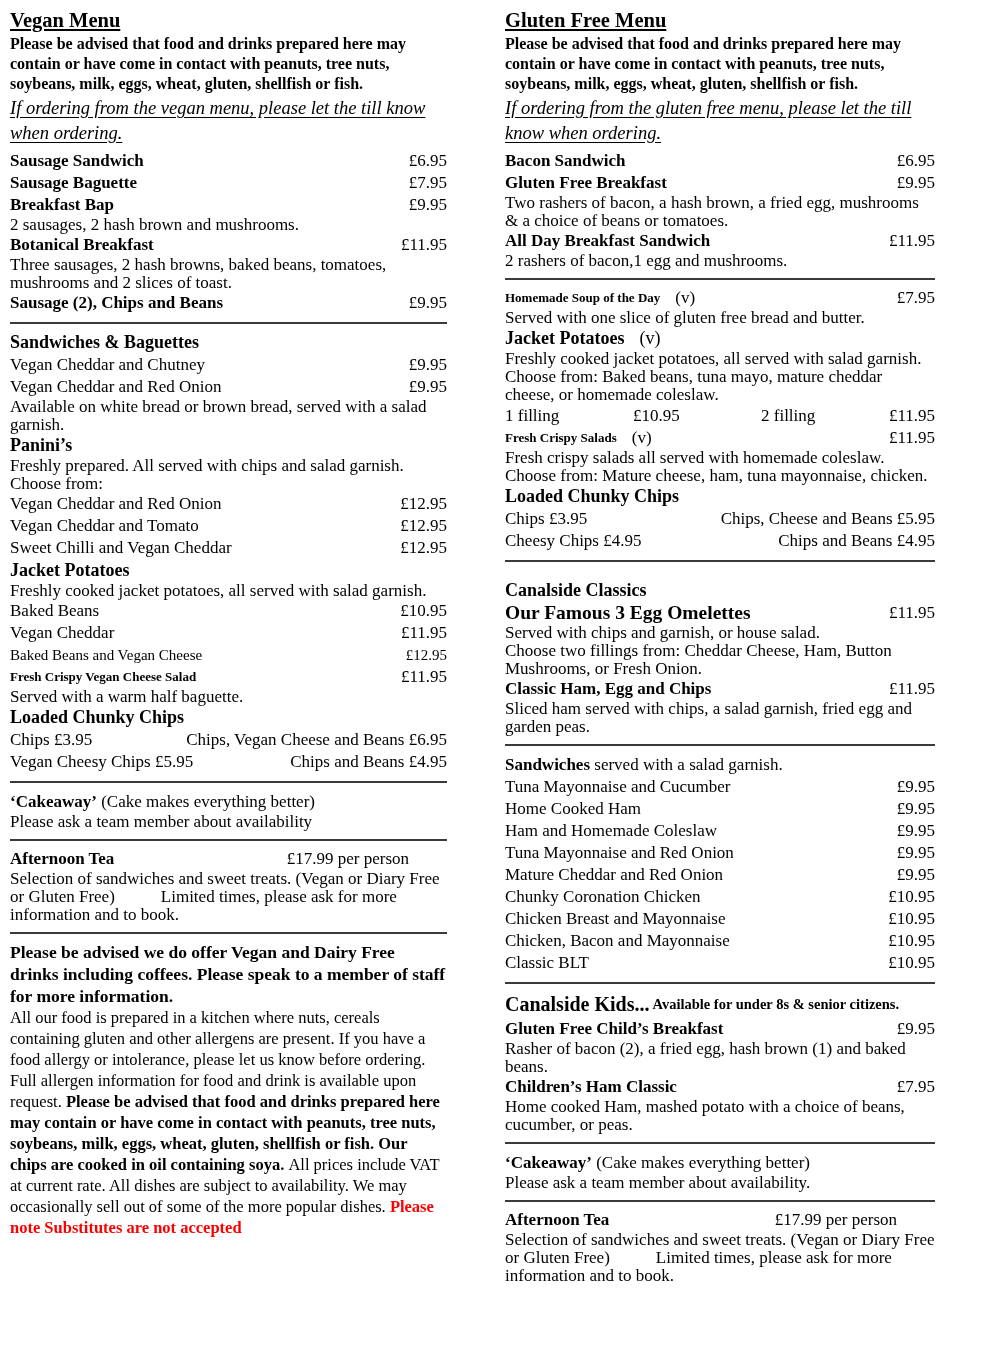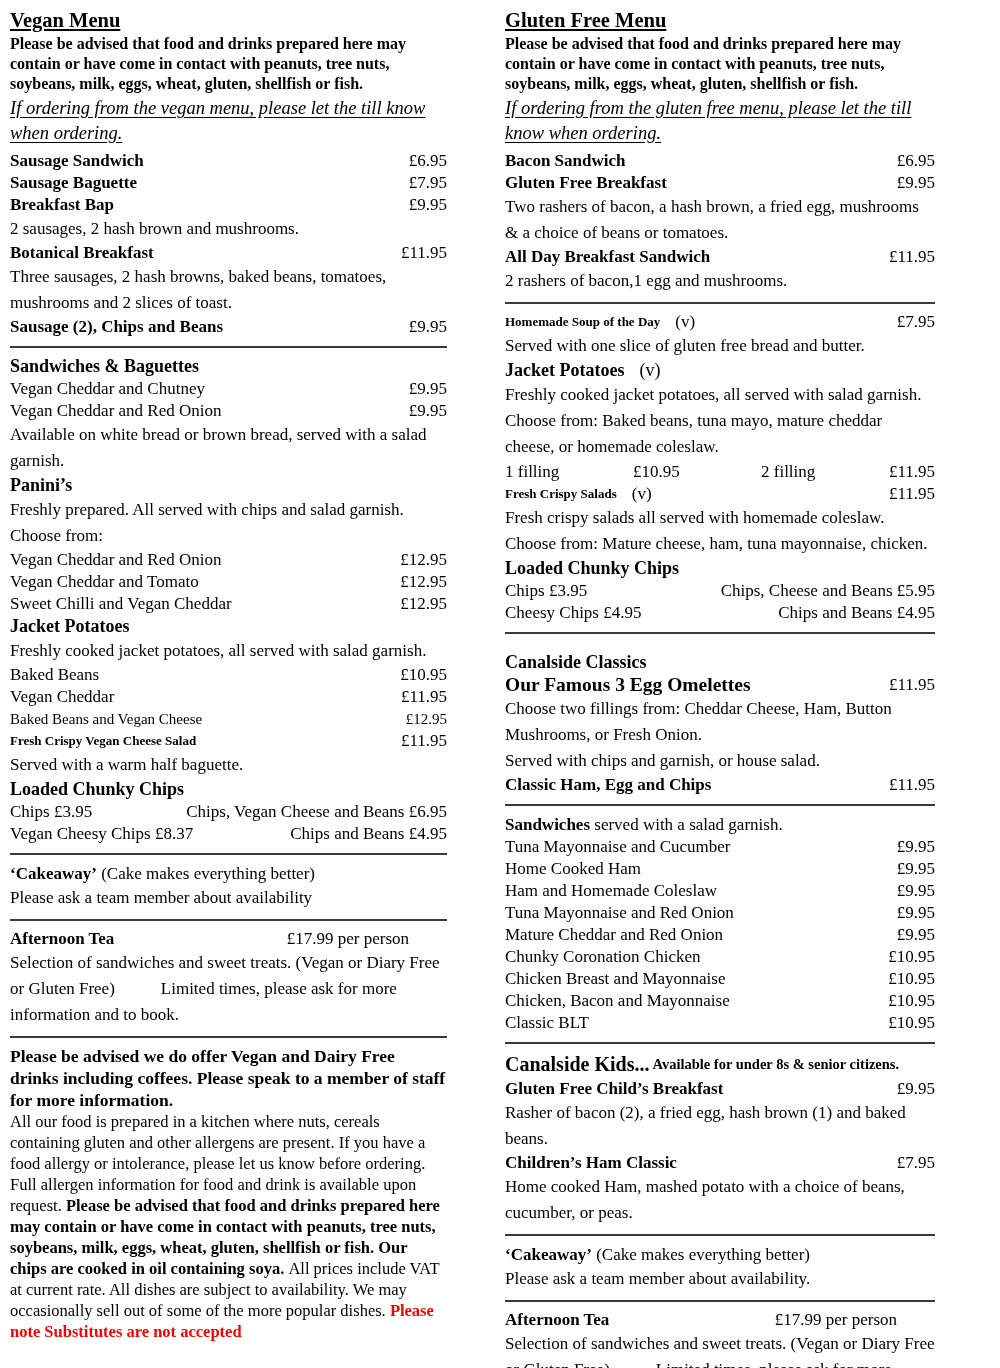--- a/index.html
+++ b/index.html
@@ -22,21 +22,21 @@
   .ordering   { font-size: 18.5px; line-height: 24.5px; text-decoration: underline;
                 text-underline-offset: 3px; margin: 2px 0 5px; font-style: italic; }
 
   .row   { display: flex; align-items: flex-end; line-height: 22px; }
   .nm    { font-weight: 700; }
   .nm.reg{ font-weight: 400; }
   .nm.lg { font-size: 13px; }
   .price { margin-left: auto; white-space: nowrap; font-weight: 400; }
   .price.mid { padding-right: 38px; }
   .suffix{ font-weight: 400; margin-left: 15px; }
-  .desc  { line-height: 26px; }
+  .desc  { line-height: 18px; }
   .sect  { font-weight: 700; font-size: 18px; line-height: 23px; margin-top: 0; }
   .sm    { font-size: 15px; }
   .sm .price { font-size: 15px; }
   .hr    { border-top: 2.5px solid #3a3a3a; margin: 8px 0 7px; }
   .pair  { display: flex; justify-content: space-between; line-height: 22px; align-items: flex-end; }
   .fills { display: grid; grid-template-columns: 128px 128px 1fr auto; line-height: 23px; }
   .fills span:last-child { text-align: right; }
   .inline-b { font-weight: 700; }
   .kids-line  { display: flex; align-items: flex-start; line-height: 27px; margin-top: 1px; }
   .kids-big   { font-weight: 700; font-size: 20px; }
@@ -129,21 +129,21 @@
         <span class="price">£11.95</span>
       </div>
     <div class="desc">Served with a warm half baguette.</div>
 
     <div class="sect">Loaded Chunky Chips</div>
     <div class="pair">
         <span>Chips £3.95</span>
         <span>Chips, Vegan Cheese and Beans £6.95</span>
       </div>
     <div class="pair">
-        <span>Vegan Cheesy Chips £8.37</span>
+        <span>Vegan Cheesy Chips £5.95</span>
         <span>Chips and Beans  £4.95</span>
       </div>
 
     <div class="hr"></div>
 
     <div class="line"><span class="inline-b">‘Cakeaway’</span> <span class="tag">(Cake makes everything better)</span></div>
     <div class="desc">Please ask a team member about availability</div>
 
     <div class="hr"></div>
 
@@ -214,26 +214,27 @@
         <span>Chips and Beans £4.95</span>
       </div>
 
     <div class="hr"></div>
 
     <div class="sect" style="margin-top:17px">Canalside Classics</div>
     <div class="row">
         <span class="nm lg" style="font-size:19.5px">Our Famous 3 Egg Omelettes</span>
         <span class="price">£11.95</span>
       </div>
+    <div class="desc">Served with chips and garnish, or house salad.</div>
     <div class="desc">Choose two fillings from: Cheddar Cheese, Ham, Button Mushrooms, or Fresh Onion.</div>
-    <div class="desc">Served with chips and garnish, or house salad.</div>
     <div class="row">
         <span class="nm">Classic Ham, Egg and Chips</span>
         <span class="price">£11.95</span>
       </div>
+    <div class="desc">Sliced ham served with chips, a salad garnish, fried egg and garden peas.</div>
 
     <div class="hr"></div>
 
     <div class="line"><span class="inline-b">Sandwiches</span><span> served with a salad garnish.</span></div>
     <div class="row">
         <span class="nm reg">Tuna Mayonnaise and Cucumber</span>
         <span class="price">£9.95</span>
       </div>
     <div class="row">
         <span class="nm reg">Home Cooked Ham</span>

